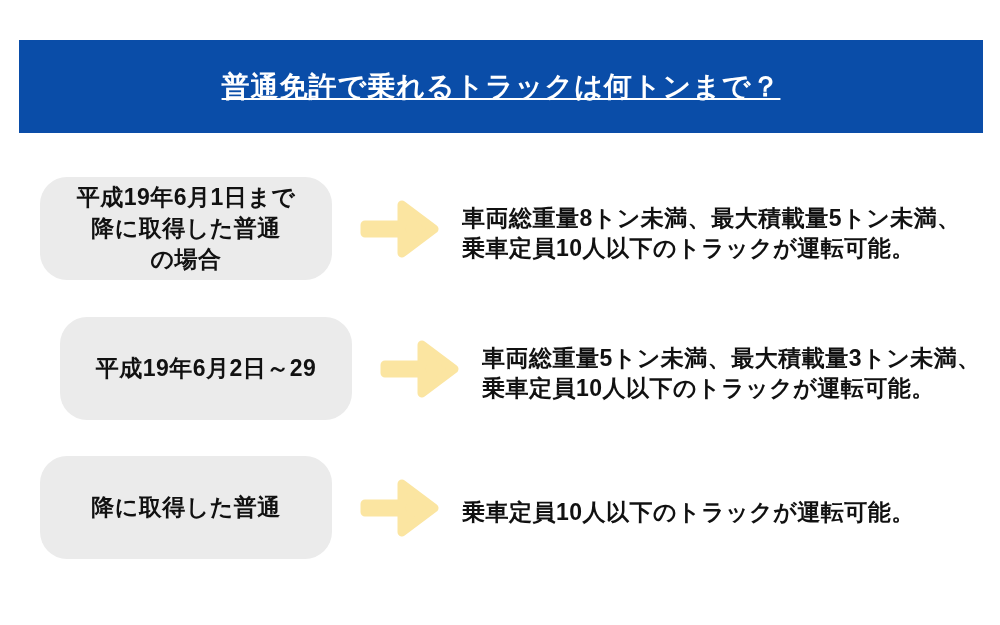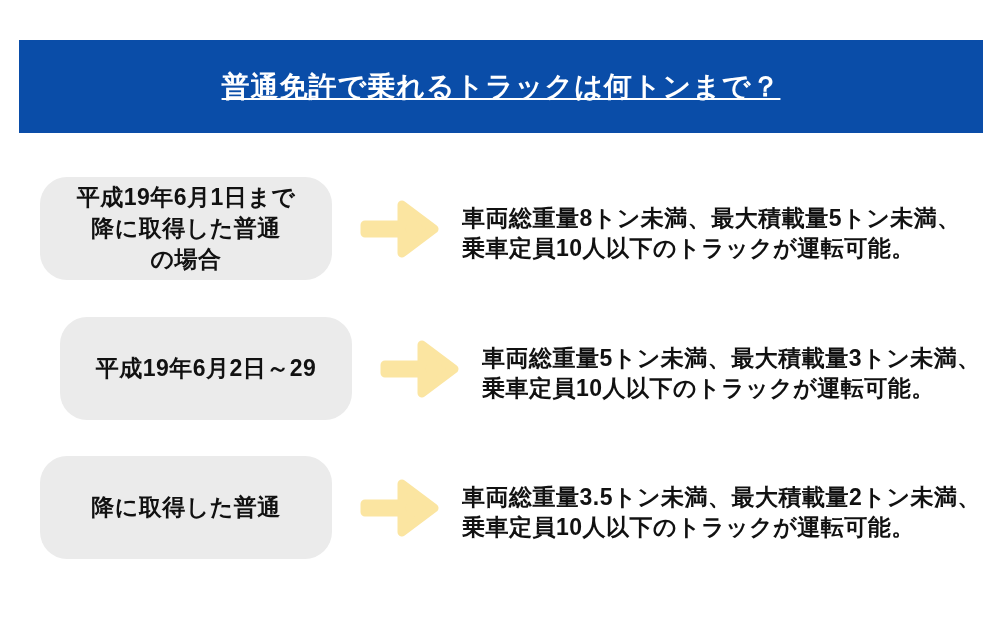--- a/index.html
+++ b/index.html
@@ -117,18 +117,17 @@
   </section>
 
   <section class="row row-3">
     <div class="condition-box">
       <div>降に取得した普通</div>
     </div>
     <svg class="arrow" width="88" height="70" viewBox="0 0 88 70" aria-hidden="true">
       <polygon points="9,31 46,31 46,11 78,35 46,59 46,39 9,39" fill="#FBE5A1" stroke="#FBE5A1" stroke-width="9" stroke-linejoin="round" stroke-linecap="round"></polygon>
     </svg>
     <div class="result-text">
-      <div>車両総重量3.5トン未満、最大積載量2トン未満、</div>
       <div>乗車定員10人以下のトラックが運転可能。</div>
     </div>
   </section>
 
 </div>
 
 </body></html>

